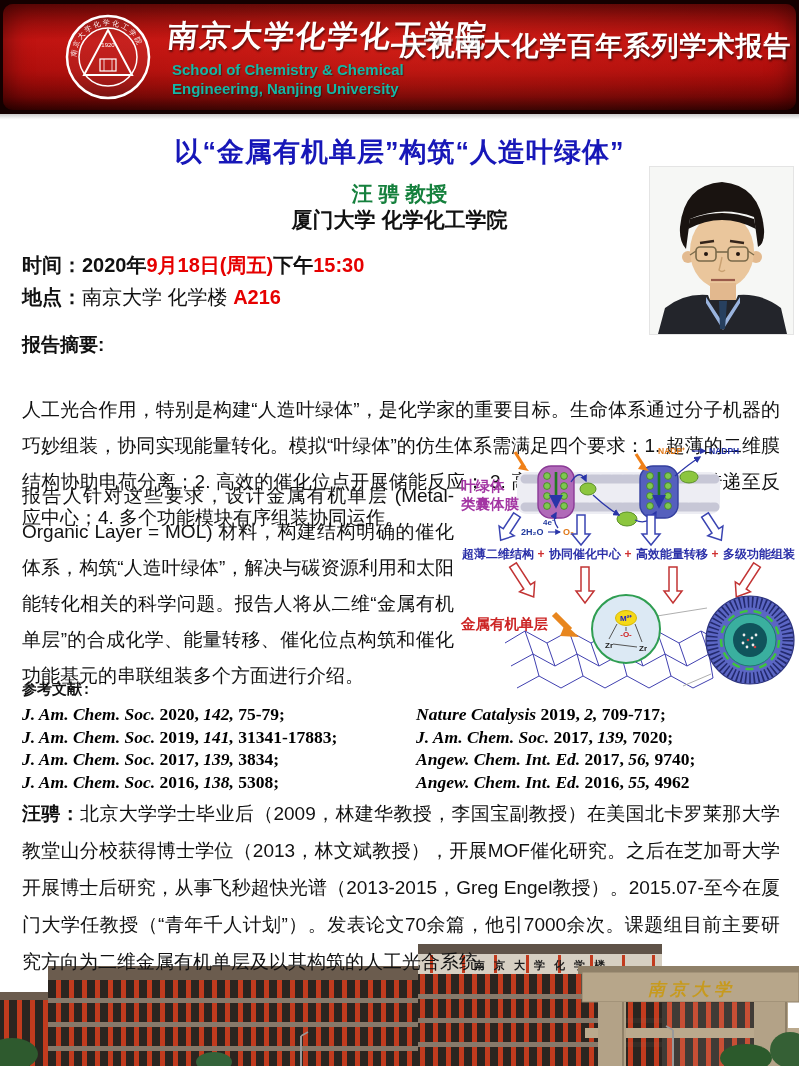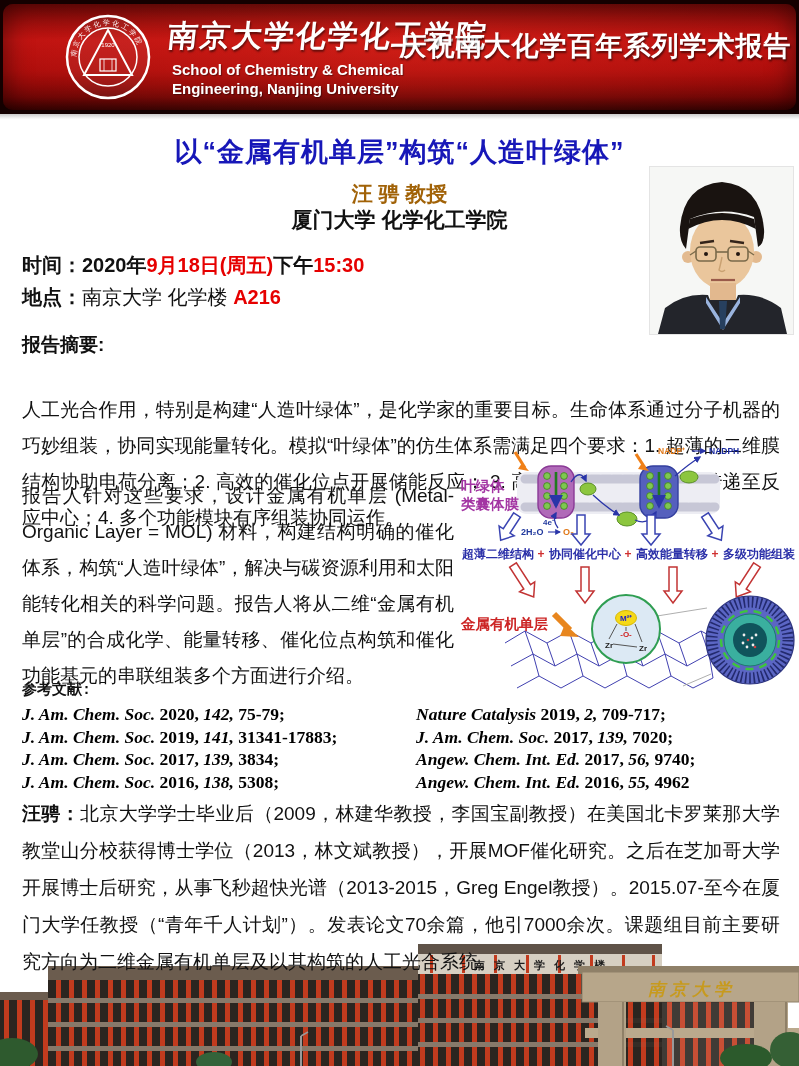--- a/index.html
+++ b/index.html
@@ -8,31 +8,31 @@
   
   .header{position:absolute;left:0;top:0;width:799px;height:114px;background:#140000;}
   .header-red{position:absolute;left:3px;top:4px;right:3px;bottom:4px;border-radius:10px;
     background:
       radial-gradient(ellipse 120% 160% at 50% 40%, rgba(255,60,40,.35), rgba(0,0,0,0) 60%),
       linear-gradient(180deg,#6e0404 0%,#b80e0e 34%,#a60909 62%,#700303 88%,#3c0000 100%);
     box-shadow:inset 0 0 28px rgba(0,0,0,.55);}
   .seal{position:absolute;left:64px;top:13px;width:88px;height:88px;}
   .school-cn{position:absolute;left:168px;top:16px;font-size:30px;font-weight:bold;color:#fff;
              letter-spacing:2px;transform:skewX(-6deg);text-shadow:1px 2px 2px rgba(0,0,0,.5);}
-  .school-en{position:absolute;left:172px;top:60px;font-size:15px;font-weight:bold;color:#ffffff;
+  .school-en{position:absolute;left:172px;top:60px;font-size:15px;font-weight:bold;color:#14b8a6;
              line-height:19px;text-shadow:1px 1px 1px rgba(0,0,0,.4);}
   .banner{position:absolute;left:398px;right:6px;top:28px;text-align:center;font-size:27px;
           font-weight:bold;color:#fff;letter-spacing:1px;text-shadow:1px 2px 2px rgba(0,0,0,.55);}
   .header-strip{position:absolute;left:0;top:114px;width:799px;height:6px;
           background:linear-gradient(180deg,#c9c9c9,#f4f4f4 70%,#fff);}
   
   .title{position:absolute;left:0;top:134px;width:799px;text-align:center;
          font-size:27px;font-weight:bold;color:#1717b8;letter-spacing:1px;}
   .speaker{position:absolute;left:0;top:180px;width:799px;text-align:center;
-           font-size:21px;font-weight:bold;color:#a16207;}
+           font-size:21px;font-weight:bold;color:#15803d;}
   .affil{position:absolute;left:0;top:206px;width:799px;text-align:center;
          font-size:21px;font-weight:bold;color:#111;}
   .photo{position:absolute;left:649px;top:166px;width:143px;height:167px;border:1px solid #e4e4e4;}
   .meta{position:absolute;left:22px;font-size:20px;font-weight:bold;color:#111;}
   .meta .normal{font-weight:normal;}
   .red{color:#e60000;margin-top:8px;}
   
   .abs-head{position:absolute;left:22px;top:332px;font-size:19px;font-weight:bold;}
   .para1{position:absolute;left:22px;top:356px;width:758px;font-size:19px;line-height:36px;
          text-align:justify;margin-top:36px;}

